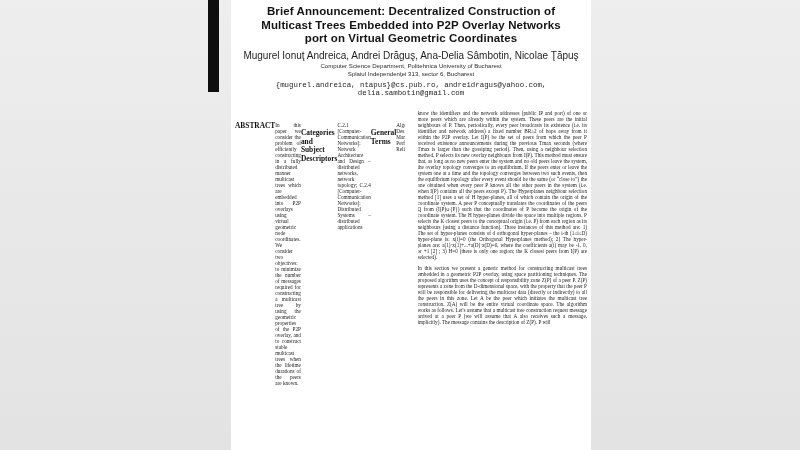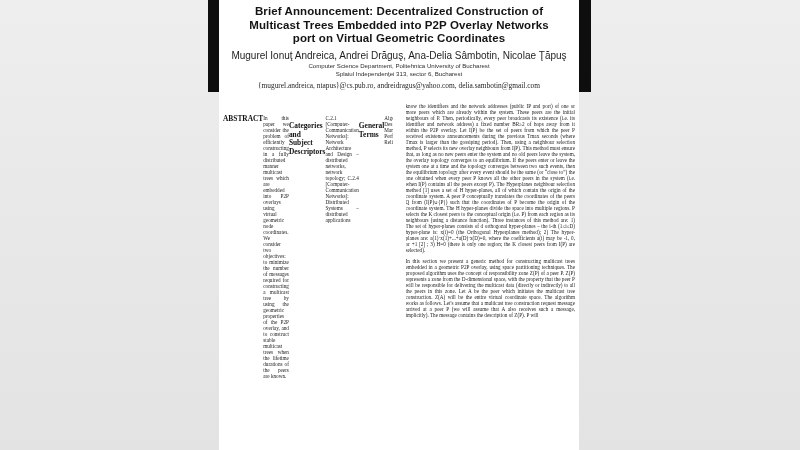--- a/index.html
+++ b/index.html
@@ -6,39 +6,39 @@
   body{
     width:800px;height:450px;overflow:hidden;position:relative;
     background:linear-gradient(180deg,#eeeeee 0%,#e9e9e9 40%,#e3e3e3 100%);
     font-family:"Liberation Serif",serif;
   }
   .stage{position:absolute;inset:0;}
   .pillar{position:absolute;top:0;height:92px;background:#0e0e0e;}
   .pillar-left{left:208px;width:11px;}
   .pillar-right{left:579px;width:12px;}
   .page{
-    position:absolute;left:219px;top:0;width:360px;height:450px;
+    position:absolute;left:231px;top:0;width:360px;height:450px;
     background:#ffffff;box-sizing:border-box;padding:0 3px;overflow:hidden;
   }
   .page-header{text-align:center;}
   .paper-title{
     font-family:"Liberation Sans",sans-serif;font-weight:bold;
     font-size:11.5px;line-height:13.6px;color:#141414;padding-top:5px;
     letter-spacing:0.1px;
   }
   .authors{
     font-family:"Liberation Sans",sans-serif;font-size:10px;
     margin-top:4px;color:#1e1e1e;
   }
   .affil{
     font-family:"Liberation Sans",sans-serif;font-size:6.1px;line-height:7.1px;
     color:#2e2e2e;margin-top:1px;
   }
   .emails{
-    font-family:Liberation Serif, serif;font-size:7.4px;
+    font-family:Liberation Mono, monospace;font-size:7.4px;
     margin-top:4.5px;color:#1e1e1e;
   }
   .cols{
     display:flex;gap:13px;margin-top:12px;padding:0 1px;
     height:351px;box-sizing:border-box;
   }
   .col{
     flex:1;min-width:0;text-align:justify;
     font-size:5.2px;line-height:6px;color:#222222;overflow:hidden;
   }

